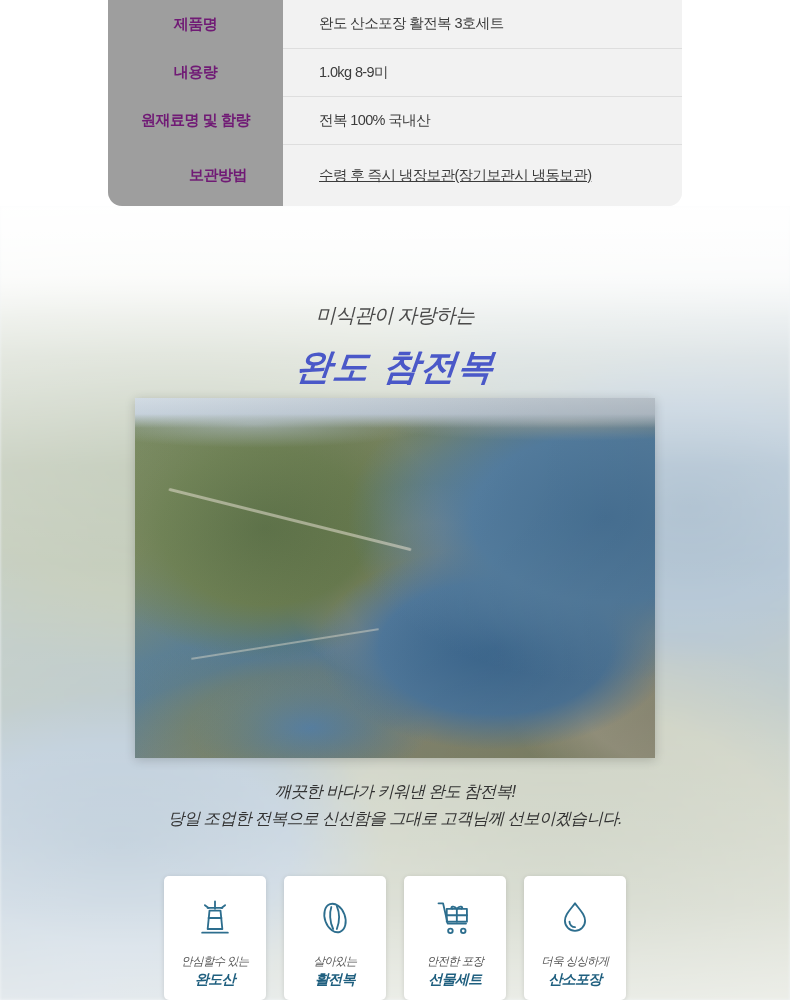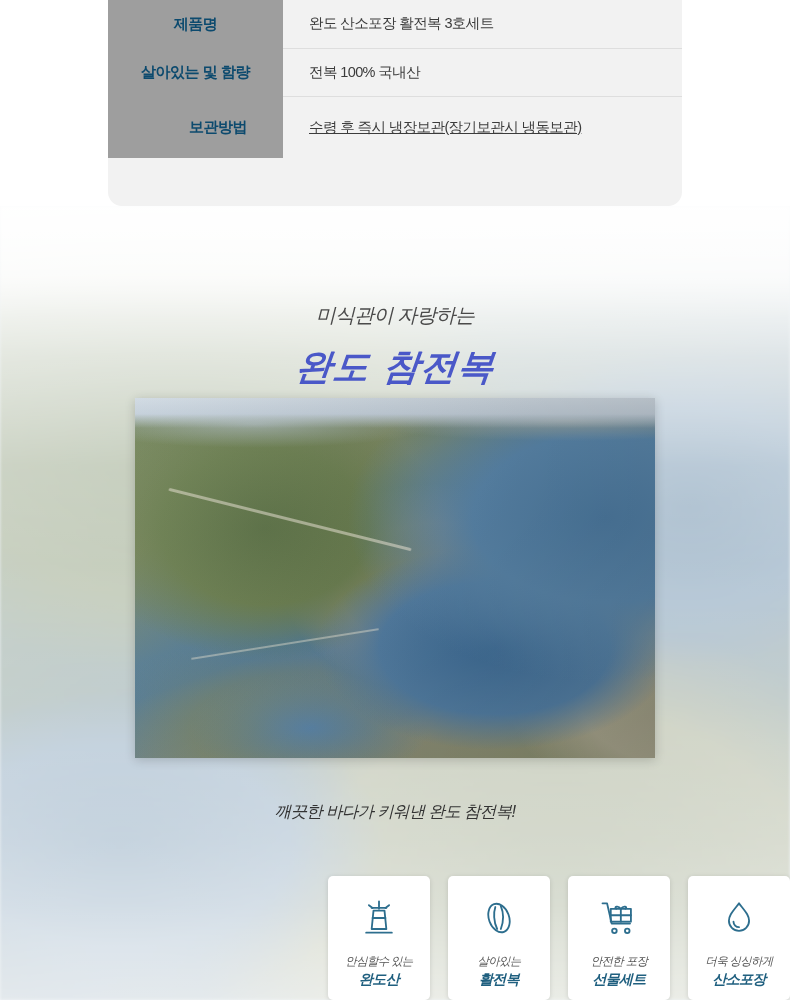--- a/index.html
+++ b/index.html
@@ -42,32 +42,32 @@
     width: 100%;
     border-collapse: collapse;
     table-layout: fixed;
   }
   .spec-table tr { height: 48px; }
   .spec-table tr:last-child { height: 62px; }
 
   .spec-th {
     width: 175px;
     background: #9e9e9e;
-    color: #0c4a6e;
+    color: #701a75;
     font-size: 15px;
     font-weight: bold;
     text-align: center;
     vertical-align: middle;
     letter-spacing: -0.5px;
   }
   .spec-td {
     background: #f2f2f2;
     color: #3c3c3c;
     font-size: 14.5px;
-    padding-left: 26px;
+    padding-left: 36px;
     vertical-align: middle;
     letter-spacing: -0.6px;
     border-bottom: 1px solid #dedede;
   }
   .spec-table tr:last-child .spec-td { border-bottom: none; text-decoration: underline; }
   .spec-table tr:last-child .spec-th {
     border-bottom-left-radius: 0;
     padding-left: 45px;
   }
 
@@ -190,39 +190,39 @@
     width: 190px; height: 2px;
     background: rgba(225,220,205,0.45);
     transform: rotate(-9deg);
     border-radius: 2px;
     filter: blur(0.6px);
   }
 
   
   .desc {
     position: absolute;
-    top: 592px;
+    top: 572px;
     left: 0;
     width: 790px;
     text-align: center;
     line-height: 27px;
     font-size: 16.5px;
     color: #333333;
     letter-spacing: -0.7px;
   }
   .desc p { margin: 0; }
 
   
   .features {
     position: absolute;
     top: 670px;
     left: 0;
     width: 790px;
     display: flex;
-    justify-content: flex-end;
+    justify-content: center;
     gap: 18px;
   }
   .feature-card {
     width: 102px;
     height: 124px;
     background: #ffffff;
     border-radius: 5px;
     box-shadow: 0 1px 5px rgba(0,0,0,0.13);
     display: flex;
     flex-direction: column;
@@ -257,21 +257,25 @@
 <div class="page">
 
   <div class="spec-block">
     <table class="spec-table">
       <tbody>
         <tr>
           <th class="spec-th">제품명</th>
           <td class="spec-td">완도 산소포장 활전복 3호세트</td>
         </tr>
         <tr>
-          <th class="spec-th">살아있는 및 함량</th>
+          <th class="spec-th">내용량</th>
+          <td class="spec-td">1.0kg 8-9미</td>
+        </tr>
+        <tr>
+          <th class="spec-th">원재료명 및 함량</th>
           <td class="spec-td">전복 100% 국내산</td>
         </tr>
         <tr>
           <th class="spec-th">보관방법</th>
           <td class="spec-td">수령 후 즉시 냉장보관(장기보관시 냉동보관)</td>
         </tr>
       </tbody>
     </table>
   </div>
 
@@ -285,20 +289,21 @@
     </div>
 
     <div class="photo-frame">
       <div class="photo-art"></div>
       <div class="photo-line-a"></div>
       <div class="photo-line-b"></div>
     </div>
 
     <div class="desc">
       <p>깨끗한 바다가 키워낸 완도 참전복!</p>
+      <p>당일 조업한 전복으로 신선함을 그대로 고객님께 선보이겠습니다.</p>
     </div>
 
     <div class="features">
 
       <div class="feature-card">
         <div class="feature-icon">
           <svg width="44" height="44" viewBox="0 0 48 48" fill="none" stroke="#2d6e8e" stroke-width="2" stroke-linecap="round" stroke-linejoin="round">
             <path d="M24 6v8"></path>
             <path d="M16 13h16"></path>
             <path d="M13 10l4 3"></path>

